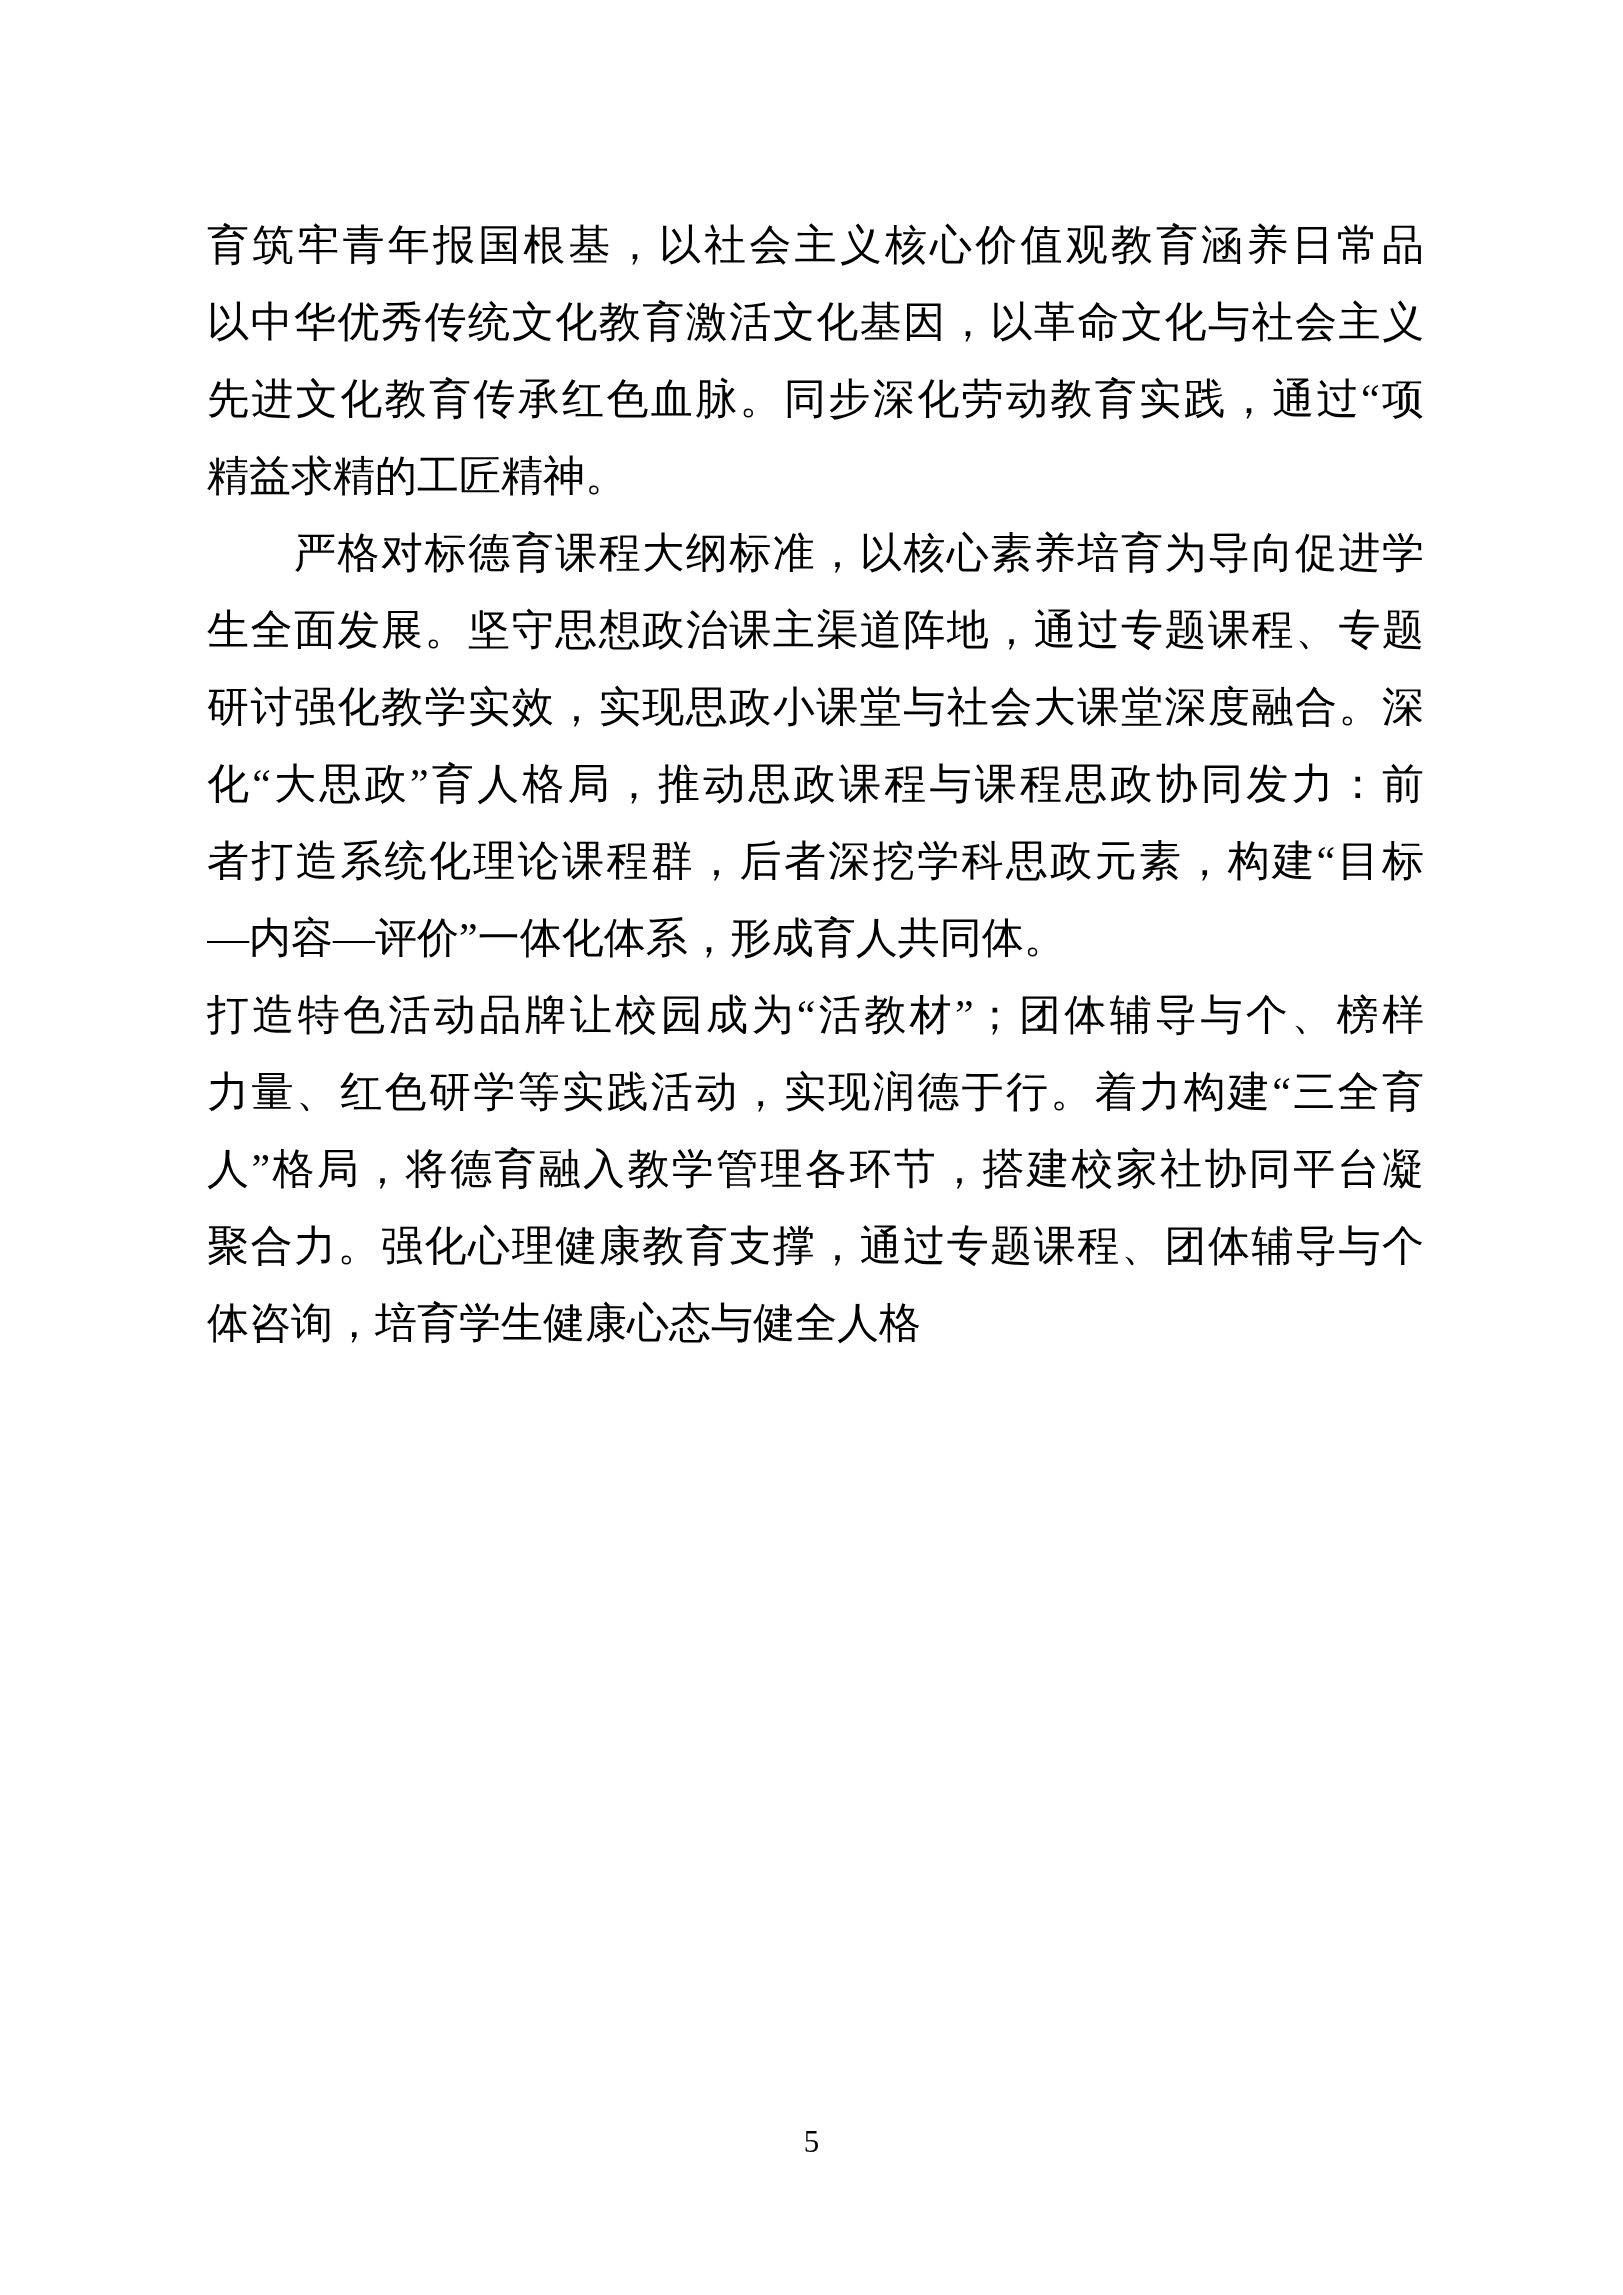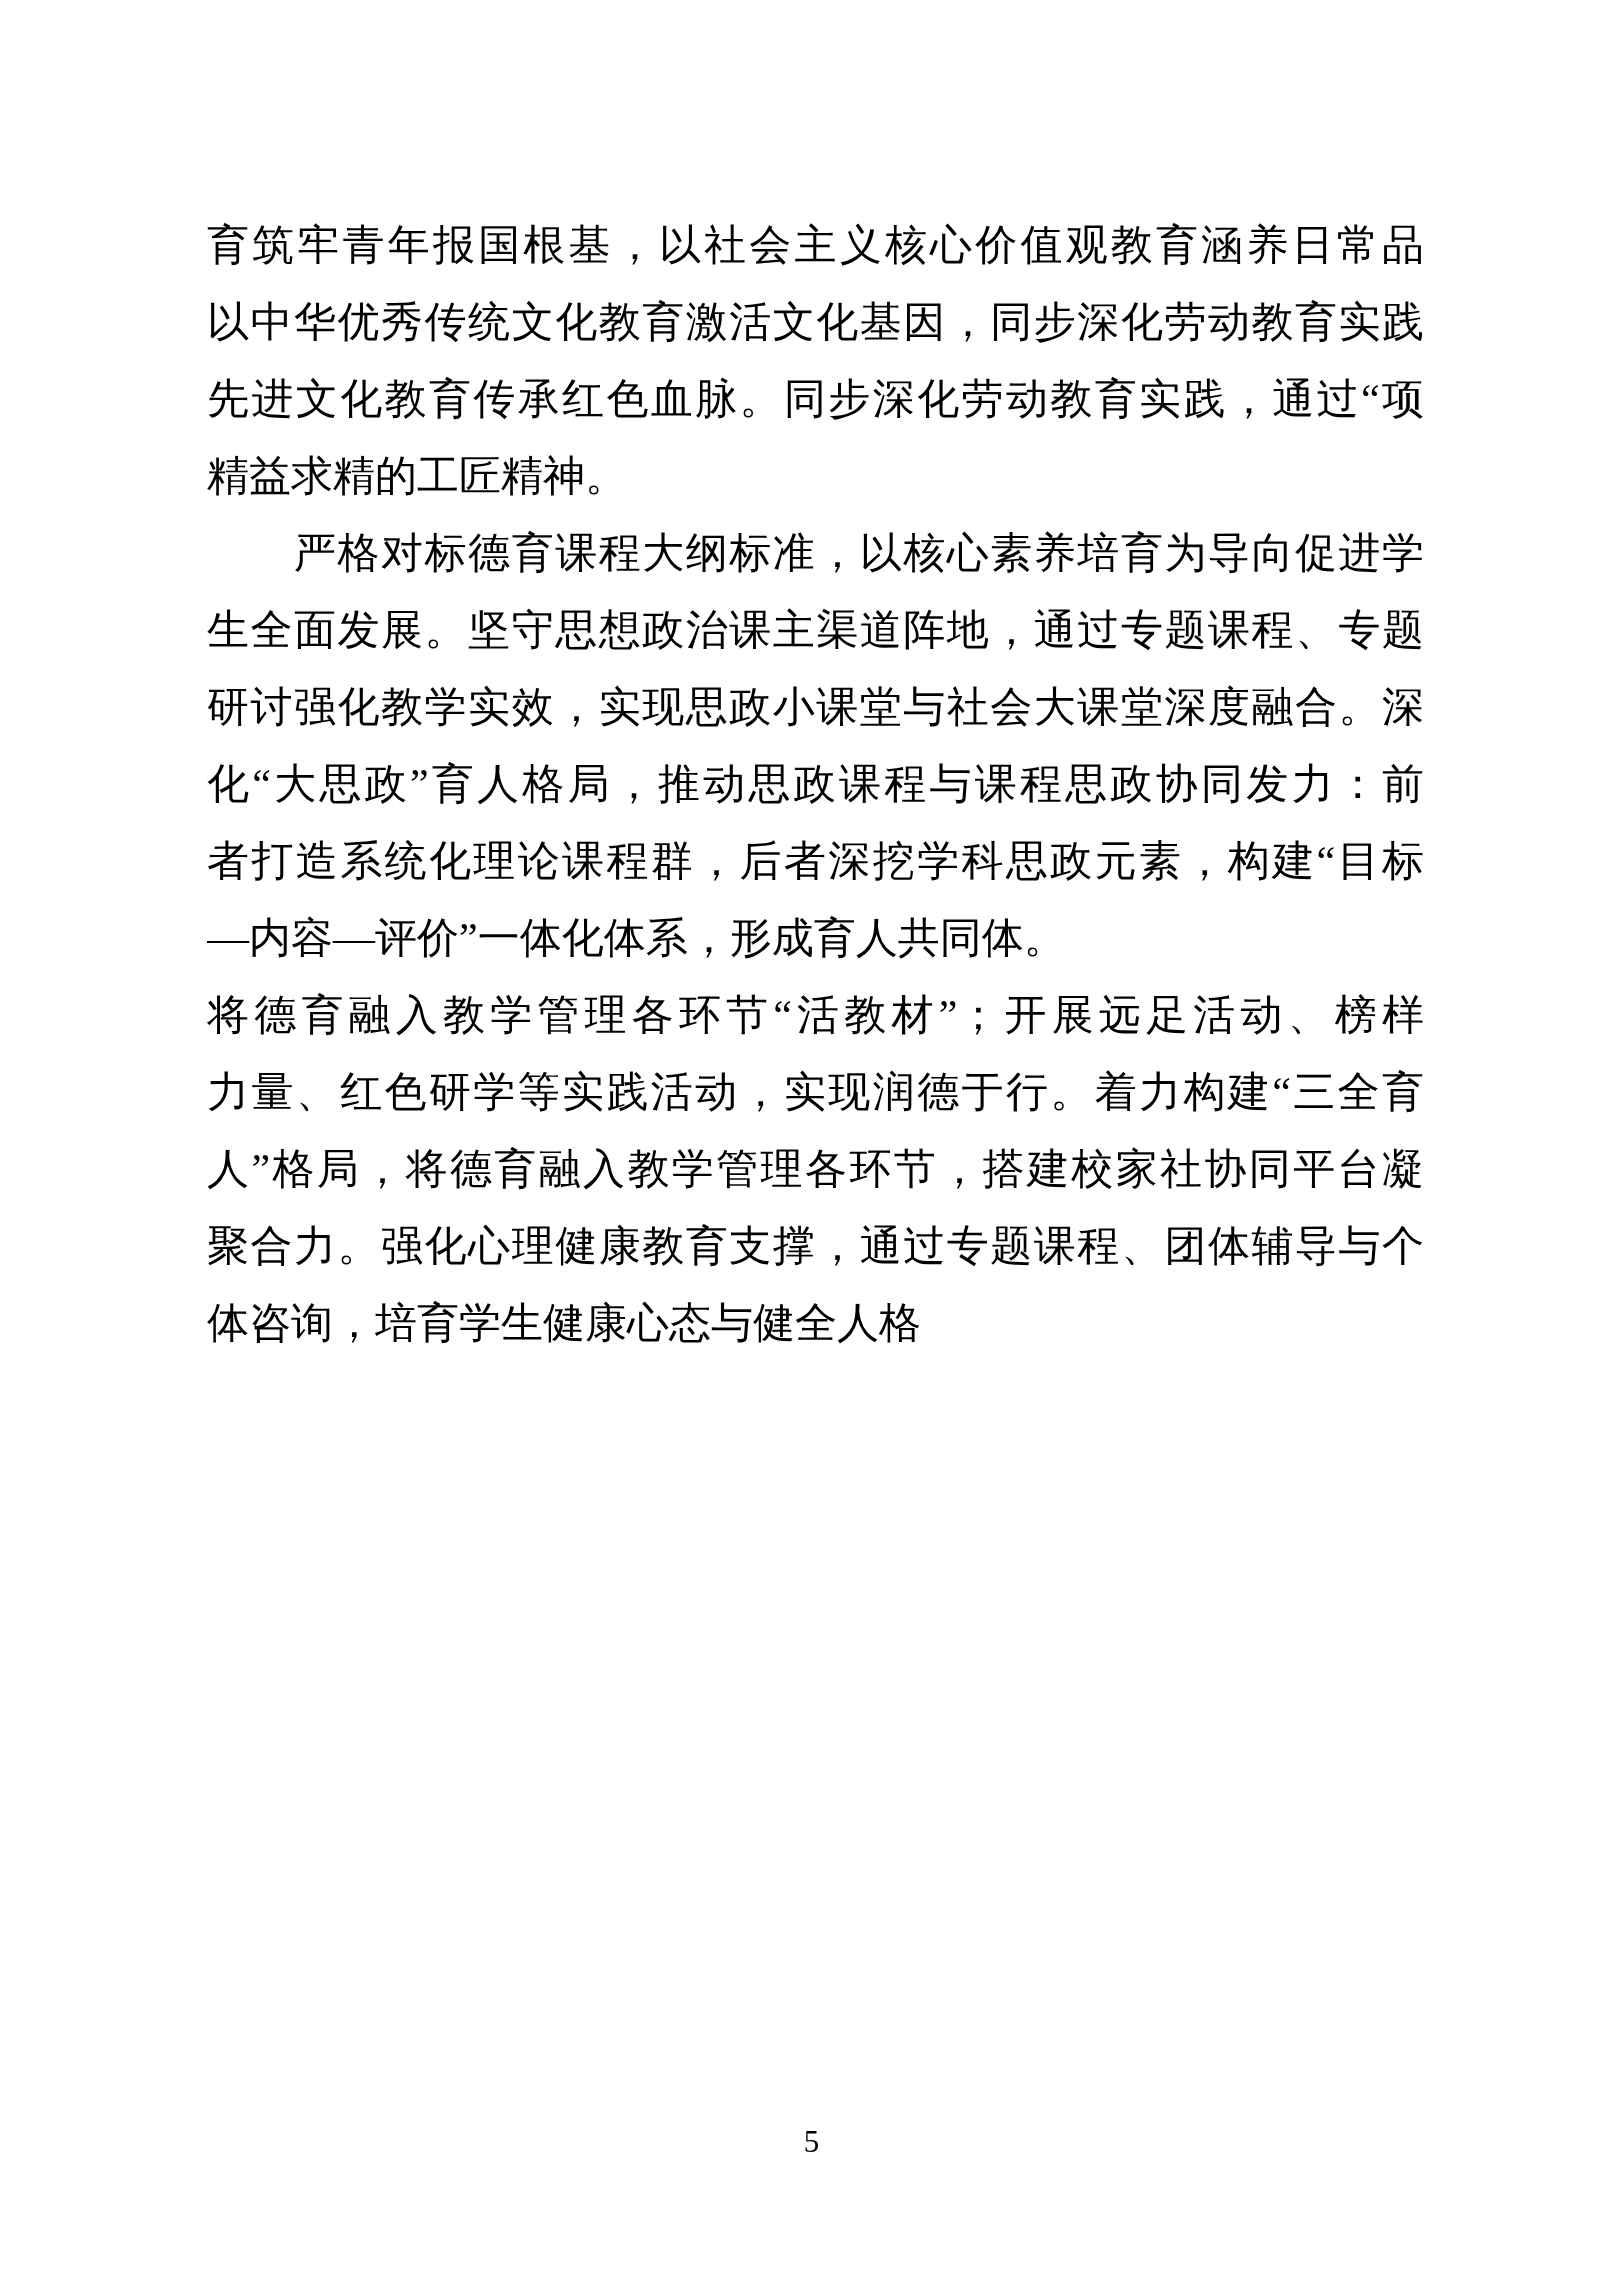--- a/index.html
+++ b/index.html
@@ -52,30 +52,30 @@
     line-height: 32px;
     color: #000000;
   }
 </style>
 </head>
 <body>
 
 <div class="page">
   <div class="text-block">
       <div class="doc-line">育筑牢青年报国根基，以社会主义核心价值观教育涵养日常品行，</div>
-      <div class="doc-line">以中华优秀传统文化教育激活文化基因，同步深化劳动教育实践</div>
+      <div class="doc-line">以中华优秀传统文化教育激活文化基因，以革命文化与社会主义</div>
       <div class="doc-line">先进文化教育传承红色血脉。同步深化劳动教育实践，通过“项</div>
       <div class="doc-line last">精益求精的工匠精神。</div>
       <div class="doc-line">　　严格对标德育课程大纲标准，以核心素养培育为导向促进学</div>
       <div class="doc-line">生全面发展。坚守思想政治课主渠道阵地，通过专题课程、专题</div>
       <div class="doc-line">研讨强化教学实效，实现思政小课堂与社会大课堂深度融合。深</div>
       <div class="doc-line">化“大思政”育人格局，推动思政课程与课程思政协同发力：前</div>
       <div class="doc-line">者打造系统化理论课程群，后者深挖学科思政元素，构建“目标</div>
       <div class="doc-line last">—内容—评价”一体化体系，形成育人共同体。</div>
-      <div class="doc-line">将德育融入教学管理各环节“活教材”；开展远足活动、榜样</div>
+      <div class="doc-line">打造特色活动品牌让校园成为“活教材”；团体辅导与个、榜样</div>
       <div class="doc-line">力量、红色研学等实践活动，实现润德于行。着力构建“三全育</div>
       <div class="doc-line">人”格局，将德育融入教学管理各环节，搭建校家社协同平台凝</div>
       <div class="doc-line">聚合力。强化心理健康教育支撑，通过专题课程、团体辅导与个</div>
       <div class="doc-line last">体咨询，培育学生健康心态与健全人格</div>
     </div>
   <div class="page-number">5</div>
 </div>
 
 
 </body></html>

